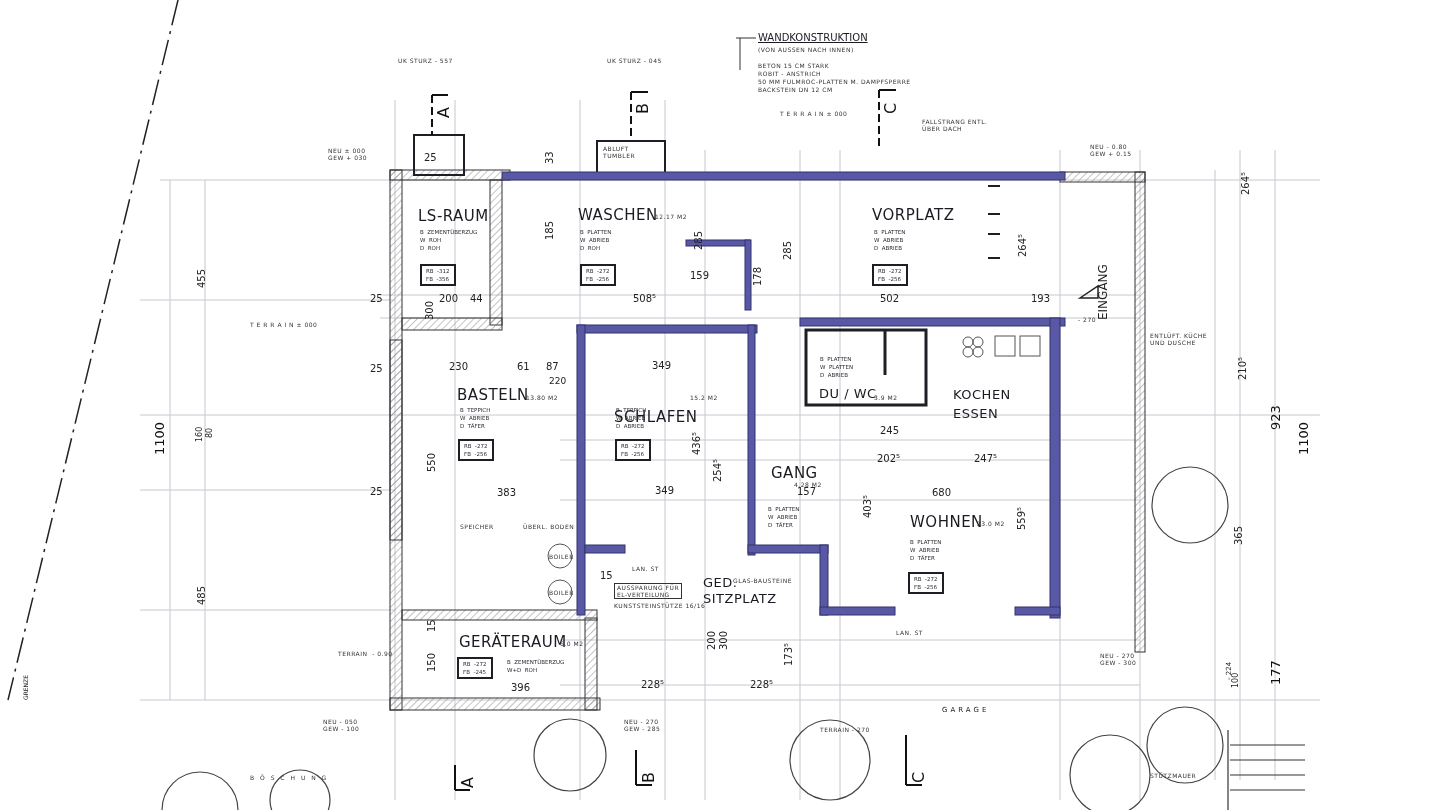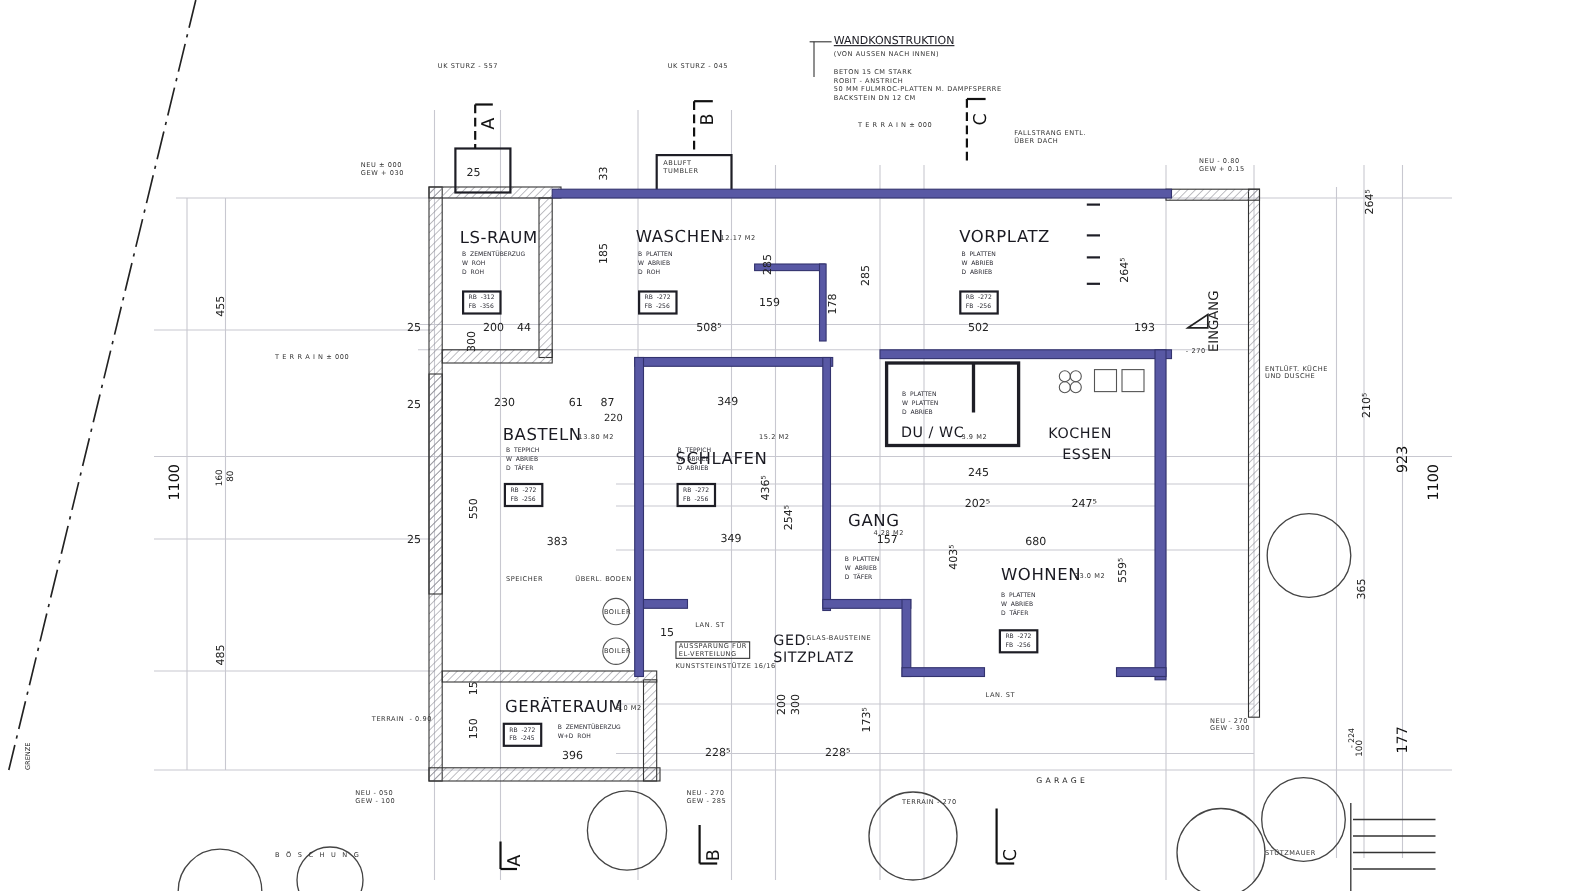--- a/index.html
+++ b/index.html
@@ -194,21 +194,21 @@
 
 <div class="lbl room" style="left:614px;top:408px;">SCHLAFEN</div>
 <div class="lbl note" style="left:690px;top:394px;">15.2 M2</div>
 <div class="lbl mat" style="left:616px;top:406px;"><div>B  TEPPICH</div><div>W  ABRIEB</div><div>D  ABRIEB</div></div>
 <div class="box" style="left:615px;top:439px;"><div>RB  -272</div><div>FB  -256</div></div>
 
 <div class="lbl room room-sm" style="left:819px;top:386px;">DU / WC</div>
 <div class="lbl note" style="left:874px;top:394px;">3.9 M2</div>
 <div class="lbl mat" style="left:820px;top:355px;"><div>B  PLATTEN</div><div>W  PLATTEN</div><div>D  ABRIEB</div></div>
 
-<div class="lbl room room-sm" style="left:953px;top:385px;white-space:pre;line-height:19px;text-align:right;">KOCHEN
+<div class="lbl room room-sm" style="left:953px;top:385px;white-space:pre;line-height:19px;">KOCHEN
 ESSEN</div>
 
 <div class="lbl room" style="left:771px;top:464px;">GANG</div>
 <div class="lbl note" style="left:794px;top:481px;">4.28 M2</div>
 <div class="lbl mat" style="left:768px;top:505px;"><div>B  PLATTEN</div><div>W  ABRIEB</div><div>D  TÄFER</div></div>
 
 <div class="lbl room" style="left:910px;top:513px;">WOHNEN</div>
 <div class="lbl note" style="left:977px;top:520px;">23.0 M2</div>
 <div class="lbl mat" style="left:910px;top:538px;"><div>B  PLATTEN</div><div>W  ABRIEB</div><div>D  TÄFER</div></div>
 <div class="box" style="left:908px;top:572px;"><div>RB  -272</div><div>FB  -256</div></div>

